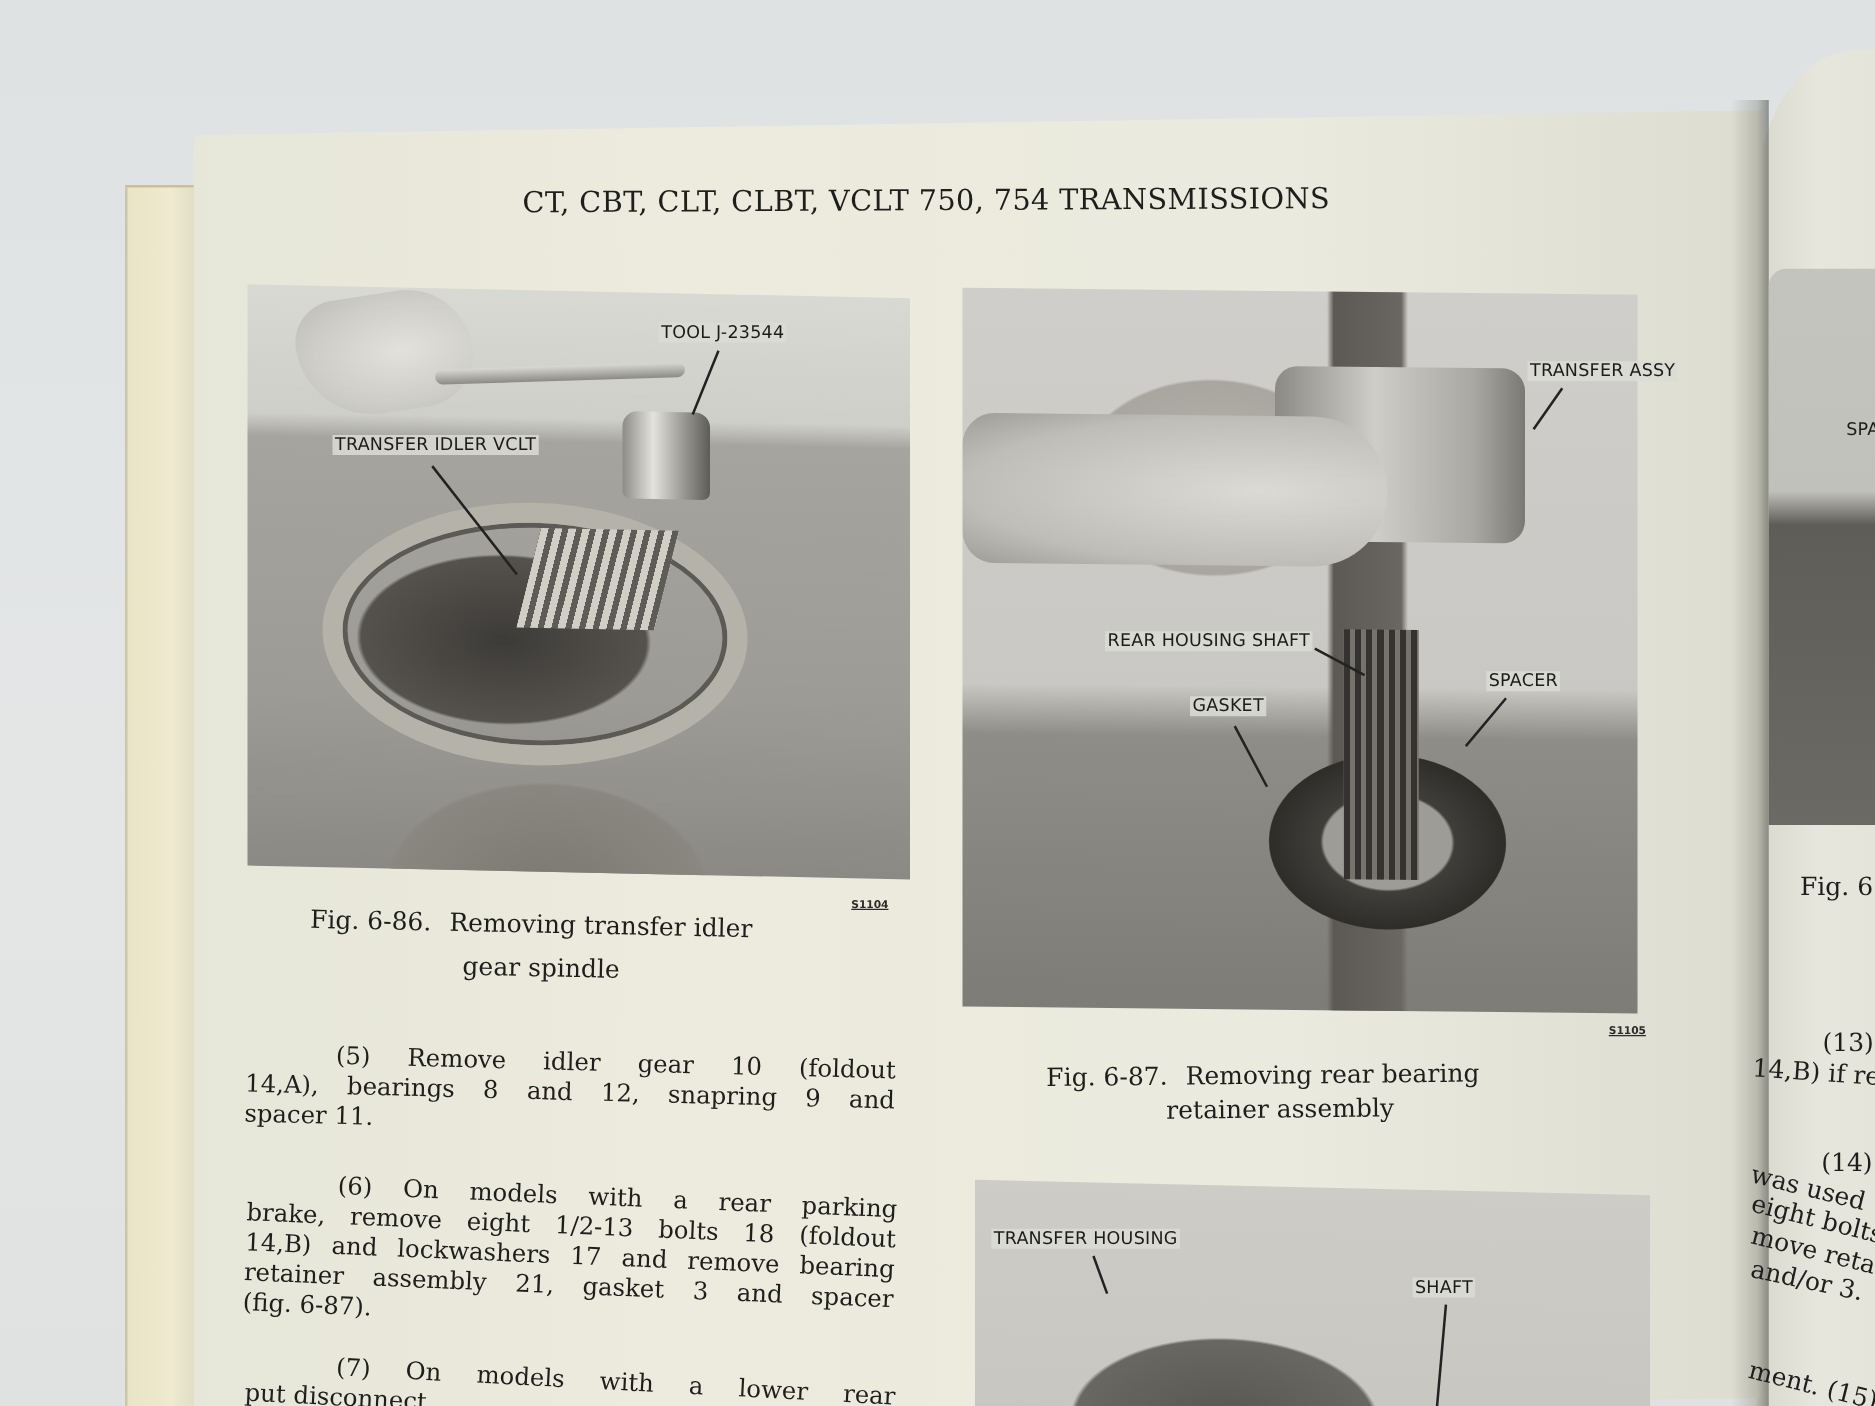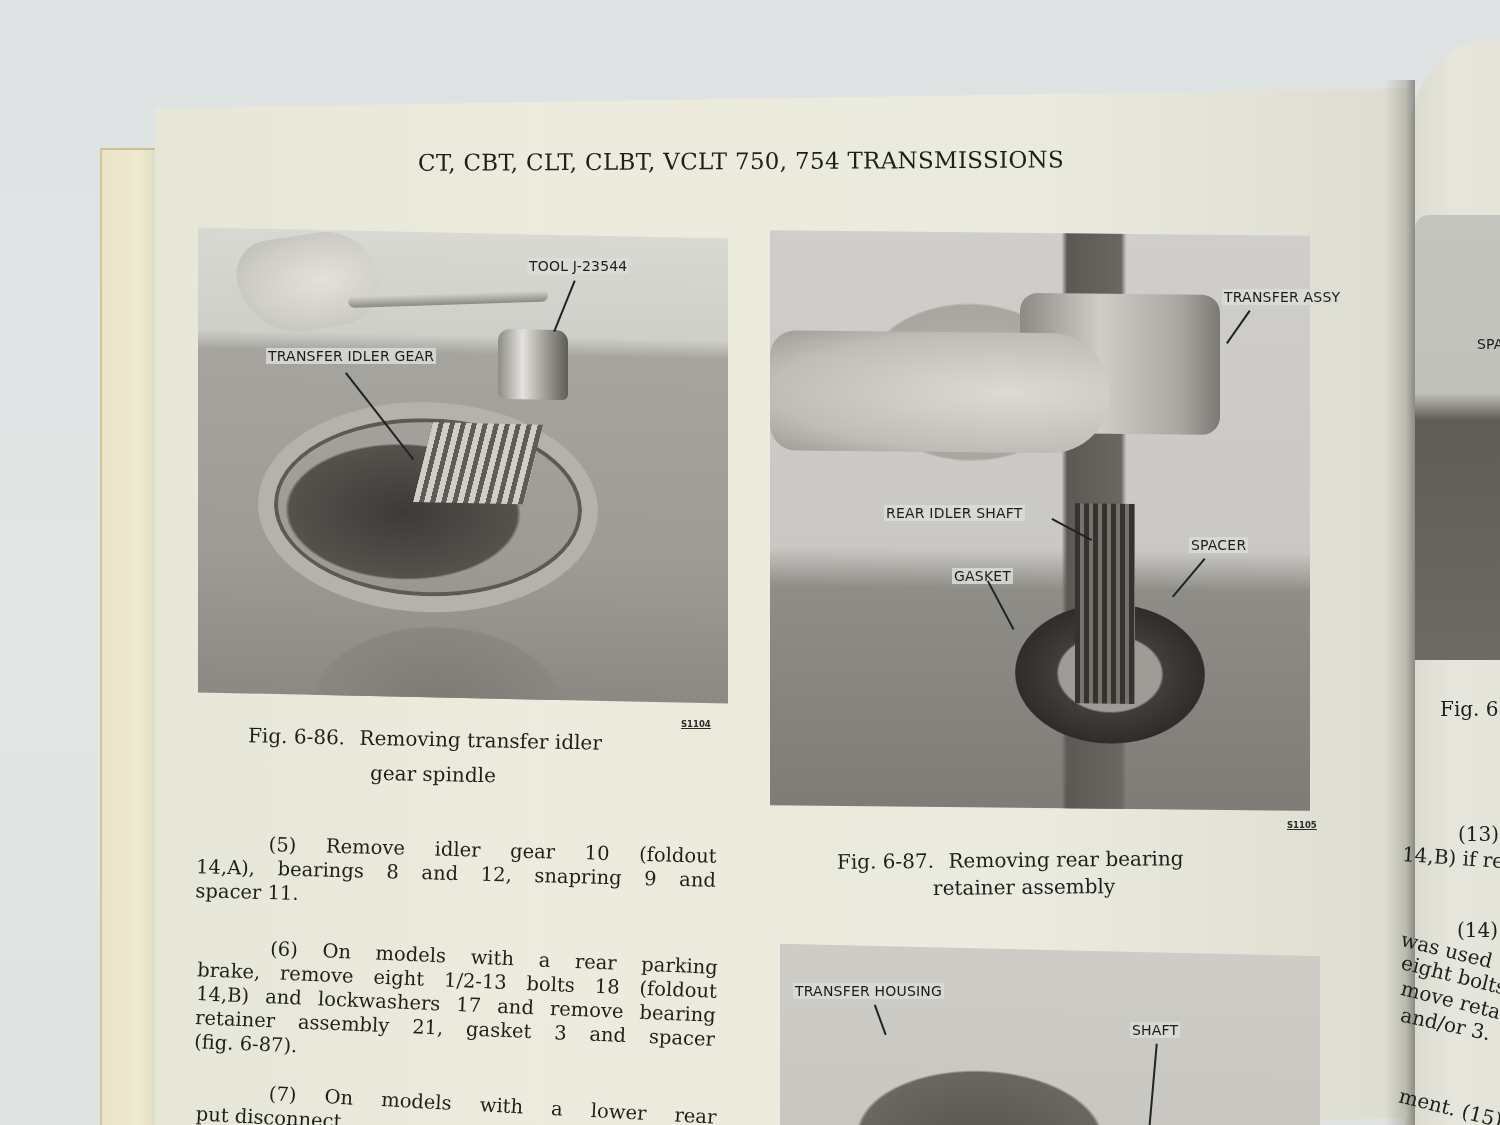--- a/index.html
+++ b/index.html
@@ -165,43 +165,43 @@
 
 <div class="photo photo-86">
   <div class="hand"></div>
   <div class="wrench"></div>
   <div class="tool-cyl"></div>
   <div class="housing-ring"></div>
   <div class="gear-teeth"></div>
 </div>
 <div class="callout" style="left:527px; top:258px;">TOOL J-23544</div>
 <div class="leader" style="left:575px; top:280px; width:55px; transform: rotate(112deg);"></div>
-<div class="callout" style="left:266px; top:348px;">TRANSFER IDLER GEAR</div>
+<div class="callout" style="left:266px; top:348px;">TRANSFER IDLER VCLT</div>
 <div class="leader" style="left:346px; top:372px; width:110px; transform: rotate(52deg);"></div>
 <div class="sref" style="left:681px; top:719px;">S1104</div>
 
 <div class="caption" style="left:248px; top:727px; transform: rotate(1.2deg);">
   <span>Fig. 6-86.</span>
   <span style="margin-left:8px;">Removing transfer idler</span>
 </div>
 <div class="caption" style="left:370px; top:762px; transform: rotate(1.2deg);">gear spindle</div>
 
 <div class="photo photo-87">
   <div class="retainer"></div>
   <div class="arm-87"></div>
   <div class="gasket-star"></div>
   <div class="shaft"></div>
 </div>
 <div class="callout" style="left:1222px; top:289px;">TRANSFER ASSY</div>
 <div class="leader" style="left:1250px; top:310px; width:40px; transform: rotate(125deg);"></div>
-<div class="callout" style="left:884px; top:505px;">REAR IDLER SHAFT</div>
+<div class="callout" style="left:884px; top:505px;">REAR HOUSING SHAFT</div>
 <div class="leader" style="left:1052px; top:518px; width:45px; transform: rotate(28deg);"></div>
 <div class="callout" style="left:1189px; top:537px;">SPACER</div>
 <div class="leader" style="left:1205px; top:558px; width:50px; transform: rotate(130deg);"></div>
-<div class="callout" style="left:952px; top:557px;margin-top:11px;">GASKET</div>
+<div class="callout" style="left:952px; top:557px;">GASKET</div>
 <div class="leader" style="left:988px; top:580px; width:55px; transform: rotate(62deg);"></div>
 <div class="sref" style="left:1287px; top:820px;text-align:center;">S1105</div>
 
 <div class="caption" style="left:837px; top:848px; transform: rotate(-0.6deg);">
   <span>Fig. 6-87.</span>
   <span style="margin-left:8px;">Removing rear bearing</span>
 </div>
 <div class="caption" style="left:933px; top:875px; transform: rotate(-0.6deg);">retainer assembly</div>
 
 <div class="photo photo-88"></div>

